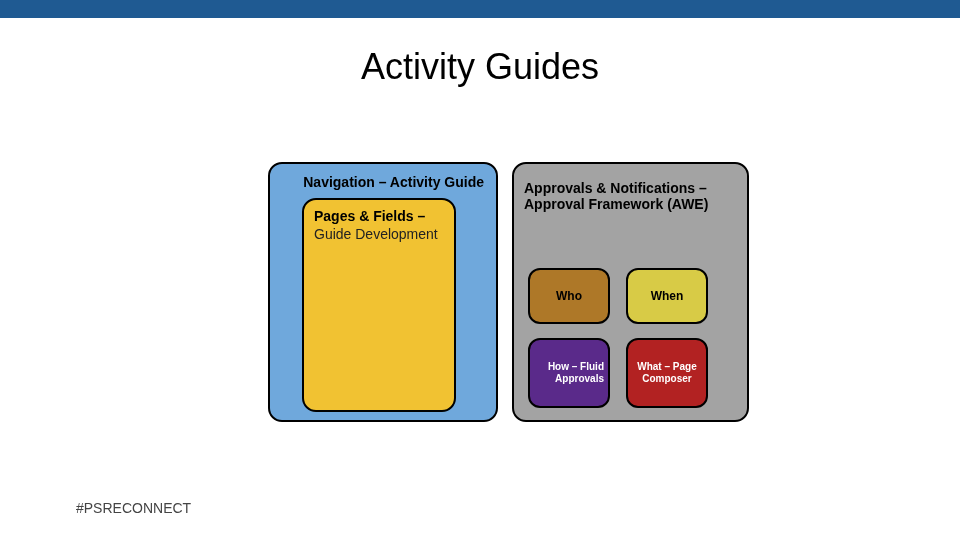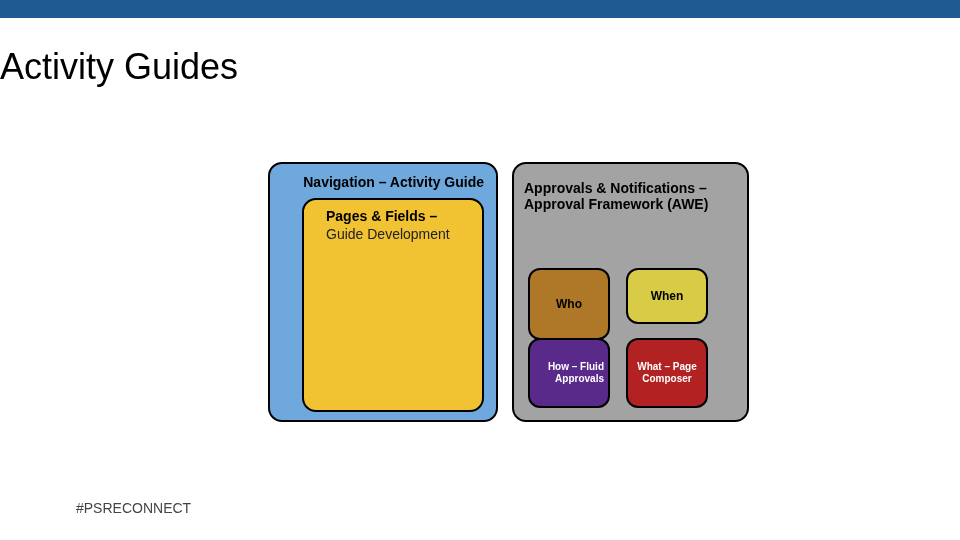--- a/index.html
+++ b/index.html
@@ -1,40 +1,40 @@
 <!DOCTYPE html>
 <html><head>
 <meta charset="utf-8">
 <style>
   * { box-sizing: border-box; margin: 0; padding: 0; }
   html, body { width: 960px; height: 540px; font-family: Arial, Helvetica, sans-serif; background: #fff; }
   .topbar { width: 100%; height: 18px; background: #1f5a92; }
-  .title { text-align: left; font-size: 36px; font-weight: 400; margin-top: 28px; color: #000; }
+  .title { text-align: center; font-size: 36px; font-weight: 400; margin-top: 28px; color: #000; }
   .stage { position: relative; width: 960px; height: 540px; }
   .hashtag { position: absolute; left: 40px; bottom: 24px; font-size: 14px; color: #444; margin-left: 36px; }
 
   .box { position: absolute; border: 2px solid #000; border-radius: 14px; }
   .label { font-weight: 700; font-size: 14px; line-height: 1.25; }
 
   
   .nav-box { left: 268px; top: 162px; width: 230px; height: 260px; background: #6fa8dc; padding: 10px 12px; }
   .nav-label { color: #000; text-align: right; }
 
   
-  .pages-box { left: 302px; top: 198px; width: 182px; height: 214px; background: #f1c232; padding: 8px 22px; }
+  .pages-box { left: 302px; top: 198px; width: 154px; height: 214px; background: #f1c232; padding: 8px 10px; }
   .pages-label .bold { font-weight: 700; }
   .pages-label .reg  { font-weight: 400; color: #222; }
 
   
   .approvals-box { left: 512px; top: 162px; width: 237px; height: 260px; background: #a3a3a3; padding: 16px 10px; color: #000; }
   .approvals-label { font-size: 14px; font-weight: 700; }
 
   
   .mini { position: absolute; border: 2px solid #000; border-radius: 12px; display: flex; align-items: center; justify-content: center; text-align: center; font-weight: 700; color: #fff; padding: 4px; }
-  .who  { left: 528px; top: 268px; width: 82px; height: 72px; background: #ae7828; color: #000; font-size: 12px; }
+  .who  { left: 528px; top: 268px; width: 82px; height: 56px; background: #ae7828; color: #000; font-size: 12px; }
   .when { left: 626px; top: 268px; width: 82px; height: 56px; background: #d8cb46; color: #000; font-size: 12px; }
   .how  { left: 528px; top: 338px; width: 82px; height: 70px; background: #5a2a8a; font-size: 10px; line-height: 1.2; text-align: right; }
   .what { left: 626px; top: 338px; width: 82px; height: 70px; background: #b22222; font-size: 10px; line-height: 1.2; align-items: center; }
 </style>
 </head>
 <body>
 
 <div class="stage">
   <div class="topbar"></div>
   <h1 class="title">Activity Guides</h1>

